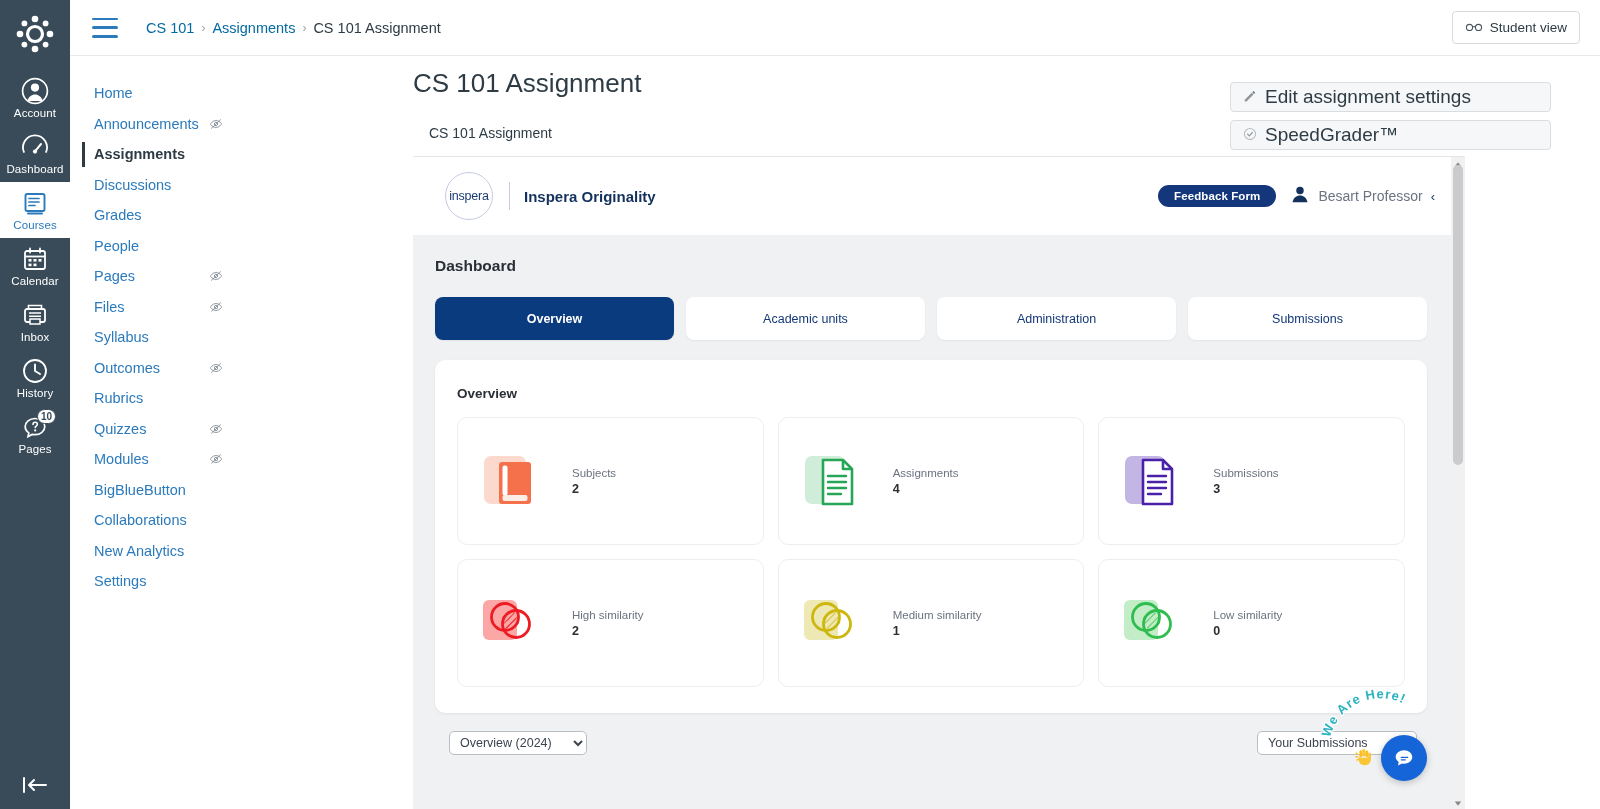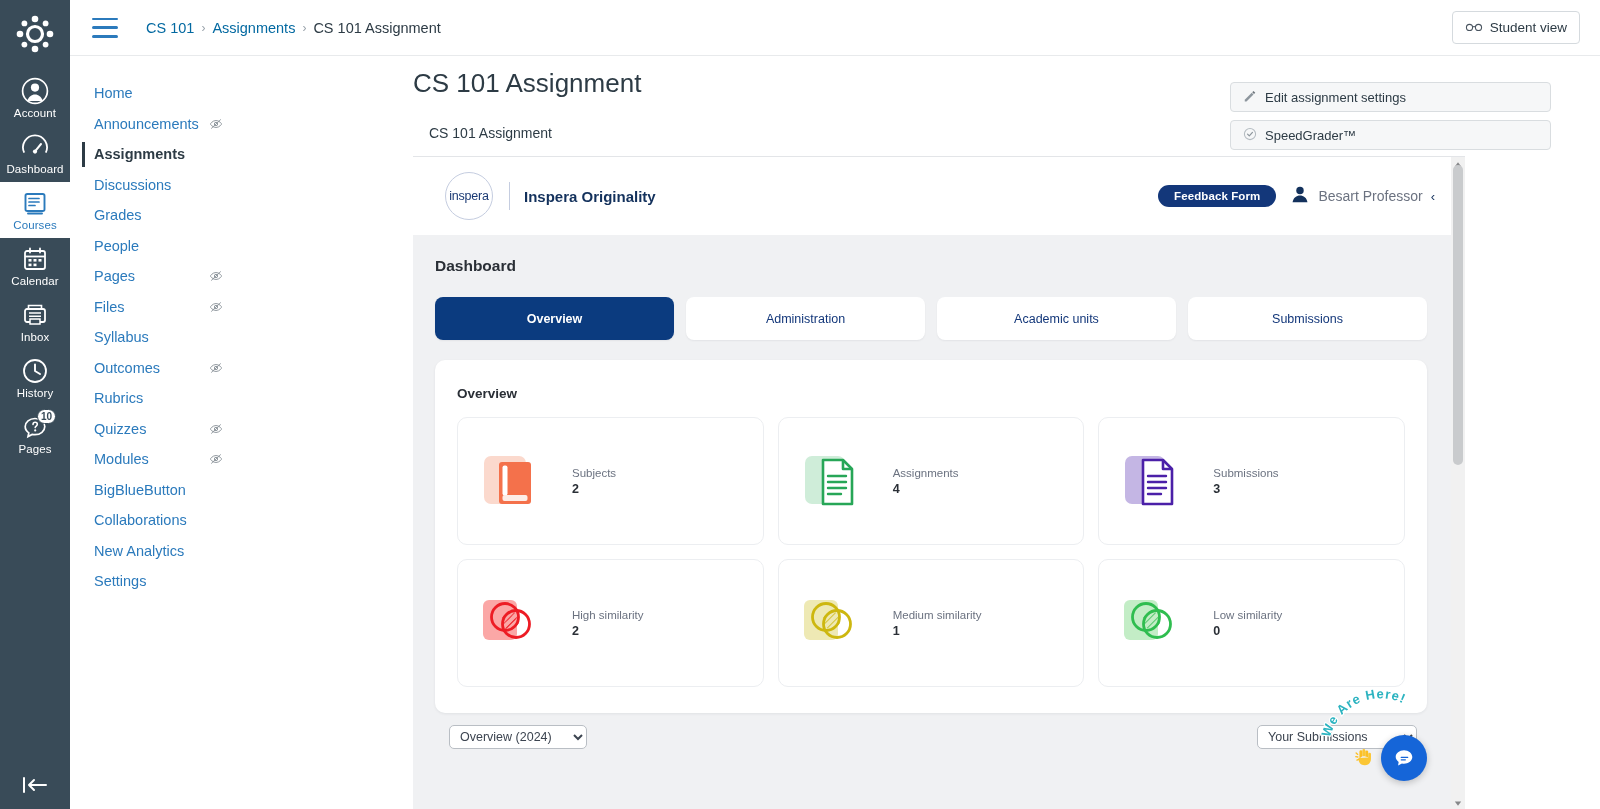--- a/index.html
+++ b/index.html
@@ -120,35 +120,35 @@
   .panel-title { font-size: 13.5px; font-weight: bold; color: #2a2f36; margin-bottom: 16px; }
   .stat-grid { display: grid; grid-template-columns: repeat(3, 1fr); gap: 14px; }
   .stat-card {
     border: 1px solid #eceef1; border-radius: 10px; height: 128px;
     display: flex; align-items: center; padding: 0 22px; gap: 18px; background:#fff;
   }
   .stat-ico { width: 74px; height: 66px; flex: 0 0 74px; position: relative; }
   .stat-text .s-lbl { font-size: 11.5px; color: #6b7280; line-height: 15px; }
   .stat-text .s-val { font-size: 12.5px; color: #2a2f36; font-weight: bold; line-height: 16px; }
 
-  .bottom-row { margin-top: 12px; display: flex; align-items: flex-start; }
+  .bottom-row { margin-top: 18px; display: flex; align-items: flex-start; }
   .sel {
     border: 1px solid #b9bec4; border-radius: 5px; height: 24px; background: #fff;
     font-size: 12.5px; color: #3c4450; padding: 0 6px; font-family: "Liberation Sans", sans-serif;
     cursor: pointer;
   }
   .sel.left { width: 138px; margin-left: 14px; }
   .sel.right { width: 160px; margin-left: auto; margin-right: 10px; }
 
   
   .rail { position: absolute; right: 0; top: 56px; width: 370px; padding: 26px 49px 0 0; }
   .rail-btn {
     width: 100%; height: 30px; border: 1px solid #d9dde0; background: #f6f7f8;
     border-radius: 4px; display: flex; align-items: center; gap: 8px;
-    padding: 0 12px; font-size: 13px; color: #2D3B45; margin-bottom: 8px; cursor: pointer;
+    padding: 0 12px; font-size: 19px; color: #2D3B45; margin-bottom: 8px; cursor: pointer;
   }
 
   
   .chat-wrap { position: absolute; right: 28px; bottom: 18px; width: 120px; height: 100px; }
   .chat-btn {
     position: absolute; right: 10px; bottom: 10px; width: 46px; height: 46px;
     border-radius: 50%; background: #1565D8; display: flex; align-items: center;
     justify-content: center; cursor: pointer; box-shadow: 0 2px 7px rgba(0,0,0,.22);
   }
   .wave { position: absolute; right: 62px; bottom: 18px; font-size: 20px; }
@@ -405,22 +405,22 @@
                 <span class="user-chev">‹</span>
               </div>
             </div>
           </div>
 
           <div class="insp-body">
             <div class="dash-head">Dashboard</div>
 
             <div class="tabs">
               <div class="tab active">Overview</div>
+              <div class="tab">Academic units</div>
               <div class="tab">Administration</div>
-              <div class="tab">Academic units</div>
               <div class="tab">Submissions</div>
             </div>
 
             <div class="panel">
               <div class="panel-title">Overview</div>
               <div class="stat-grid">
 
                 <div class="stat-card">
                   <div class="stat-ico">
                     <svg viewBox="0 0 74 66" width="74" height="66">

